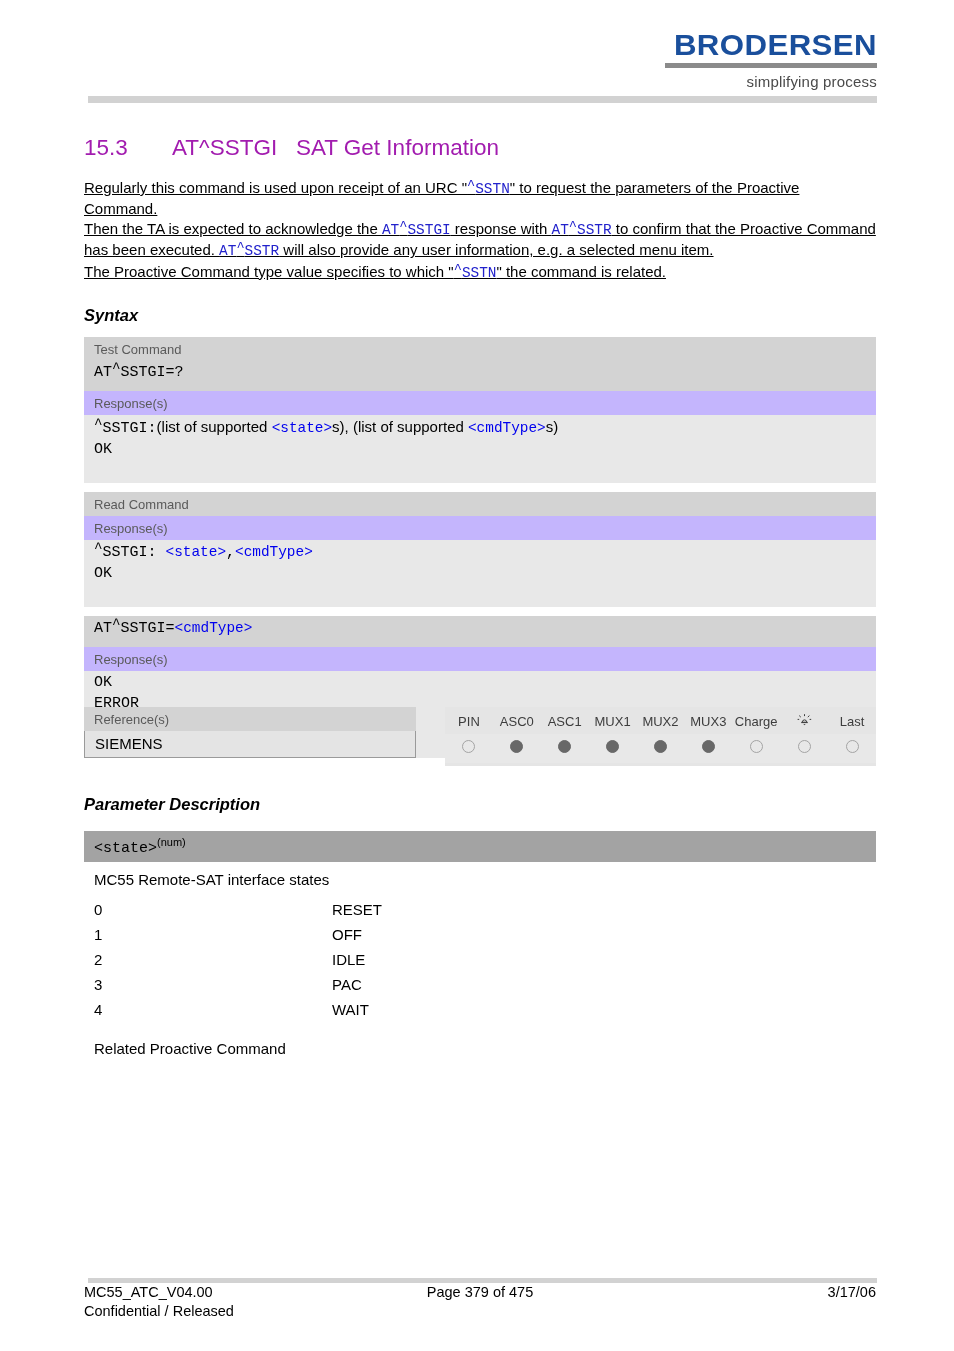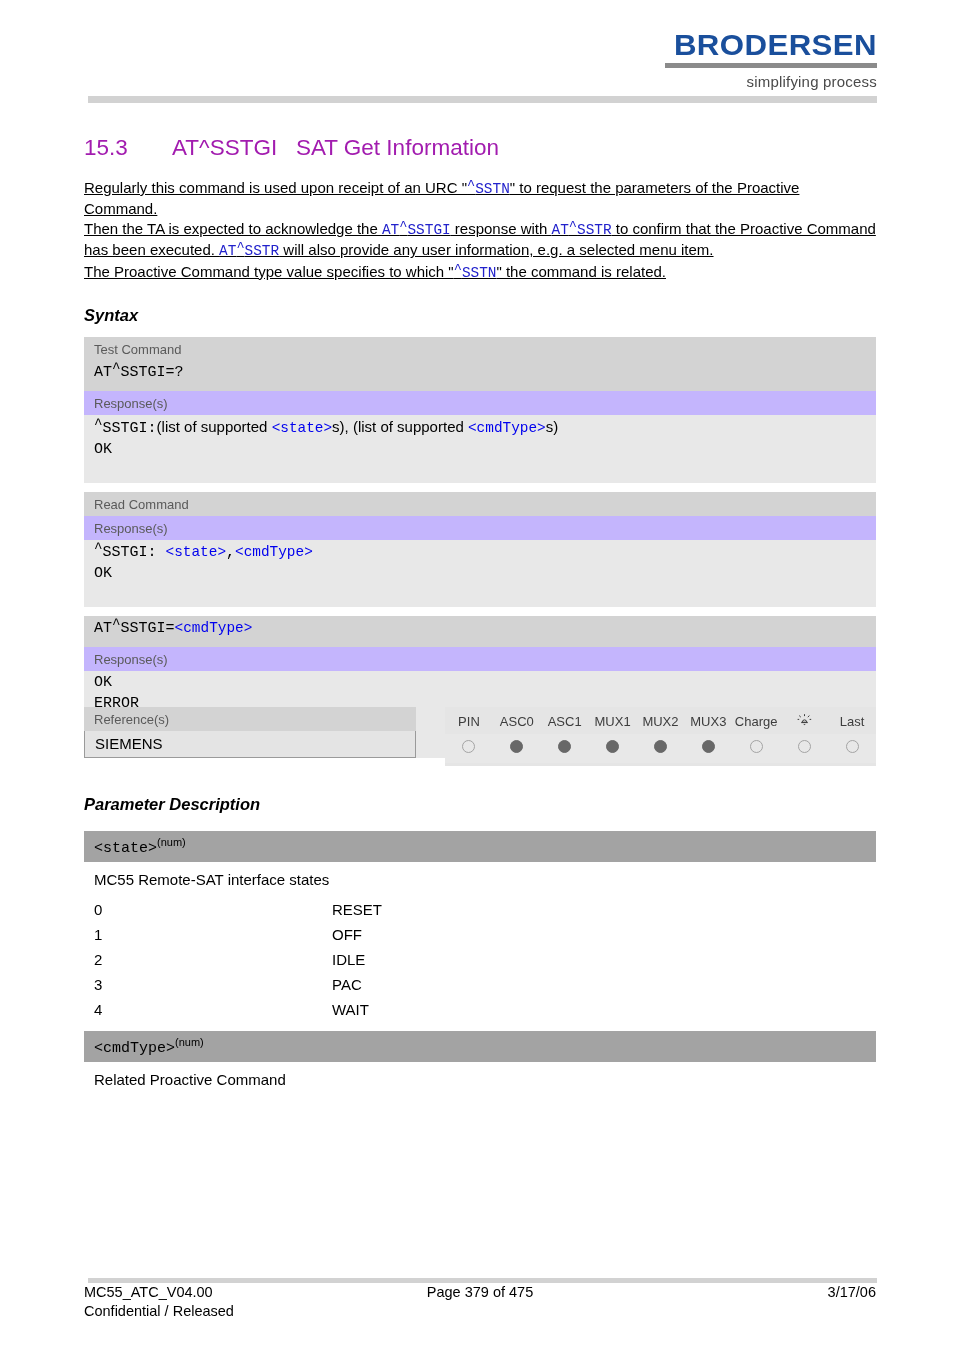--- a/index.html
+++ b/index.html
@@ -395,21 +395,20 @@
       </tr>
       <tr>
         <td class="key">4</td>
         <td>WAIT</td>
       </tr>
     </tbody>
       </table>
   </div>
 
   <div class="paramsec" style="top:1031px;">
-    <div class="param-hdr"><span>&lt;cmdType&gt;</span><span class="numsup">(num)</span></div>
     <div class="param-desc">Related Proactive Command</div>
   </div>
 
   <div class="footer-bar"></div>
   <div class="footer">
     <span class="fl">MC55_ATC_V04.00</span>
     <span class="fc">Page 379 of 475</span>
     <span class="fr">3/17/06</span>
     <span class="fl2">Confidential / Released</span>
   </div>

